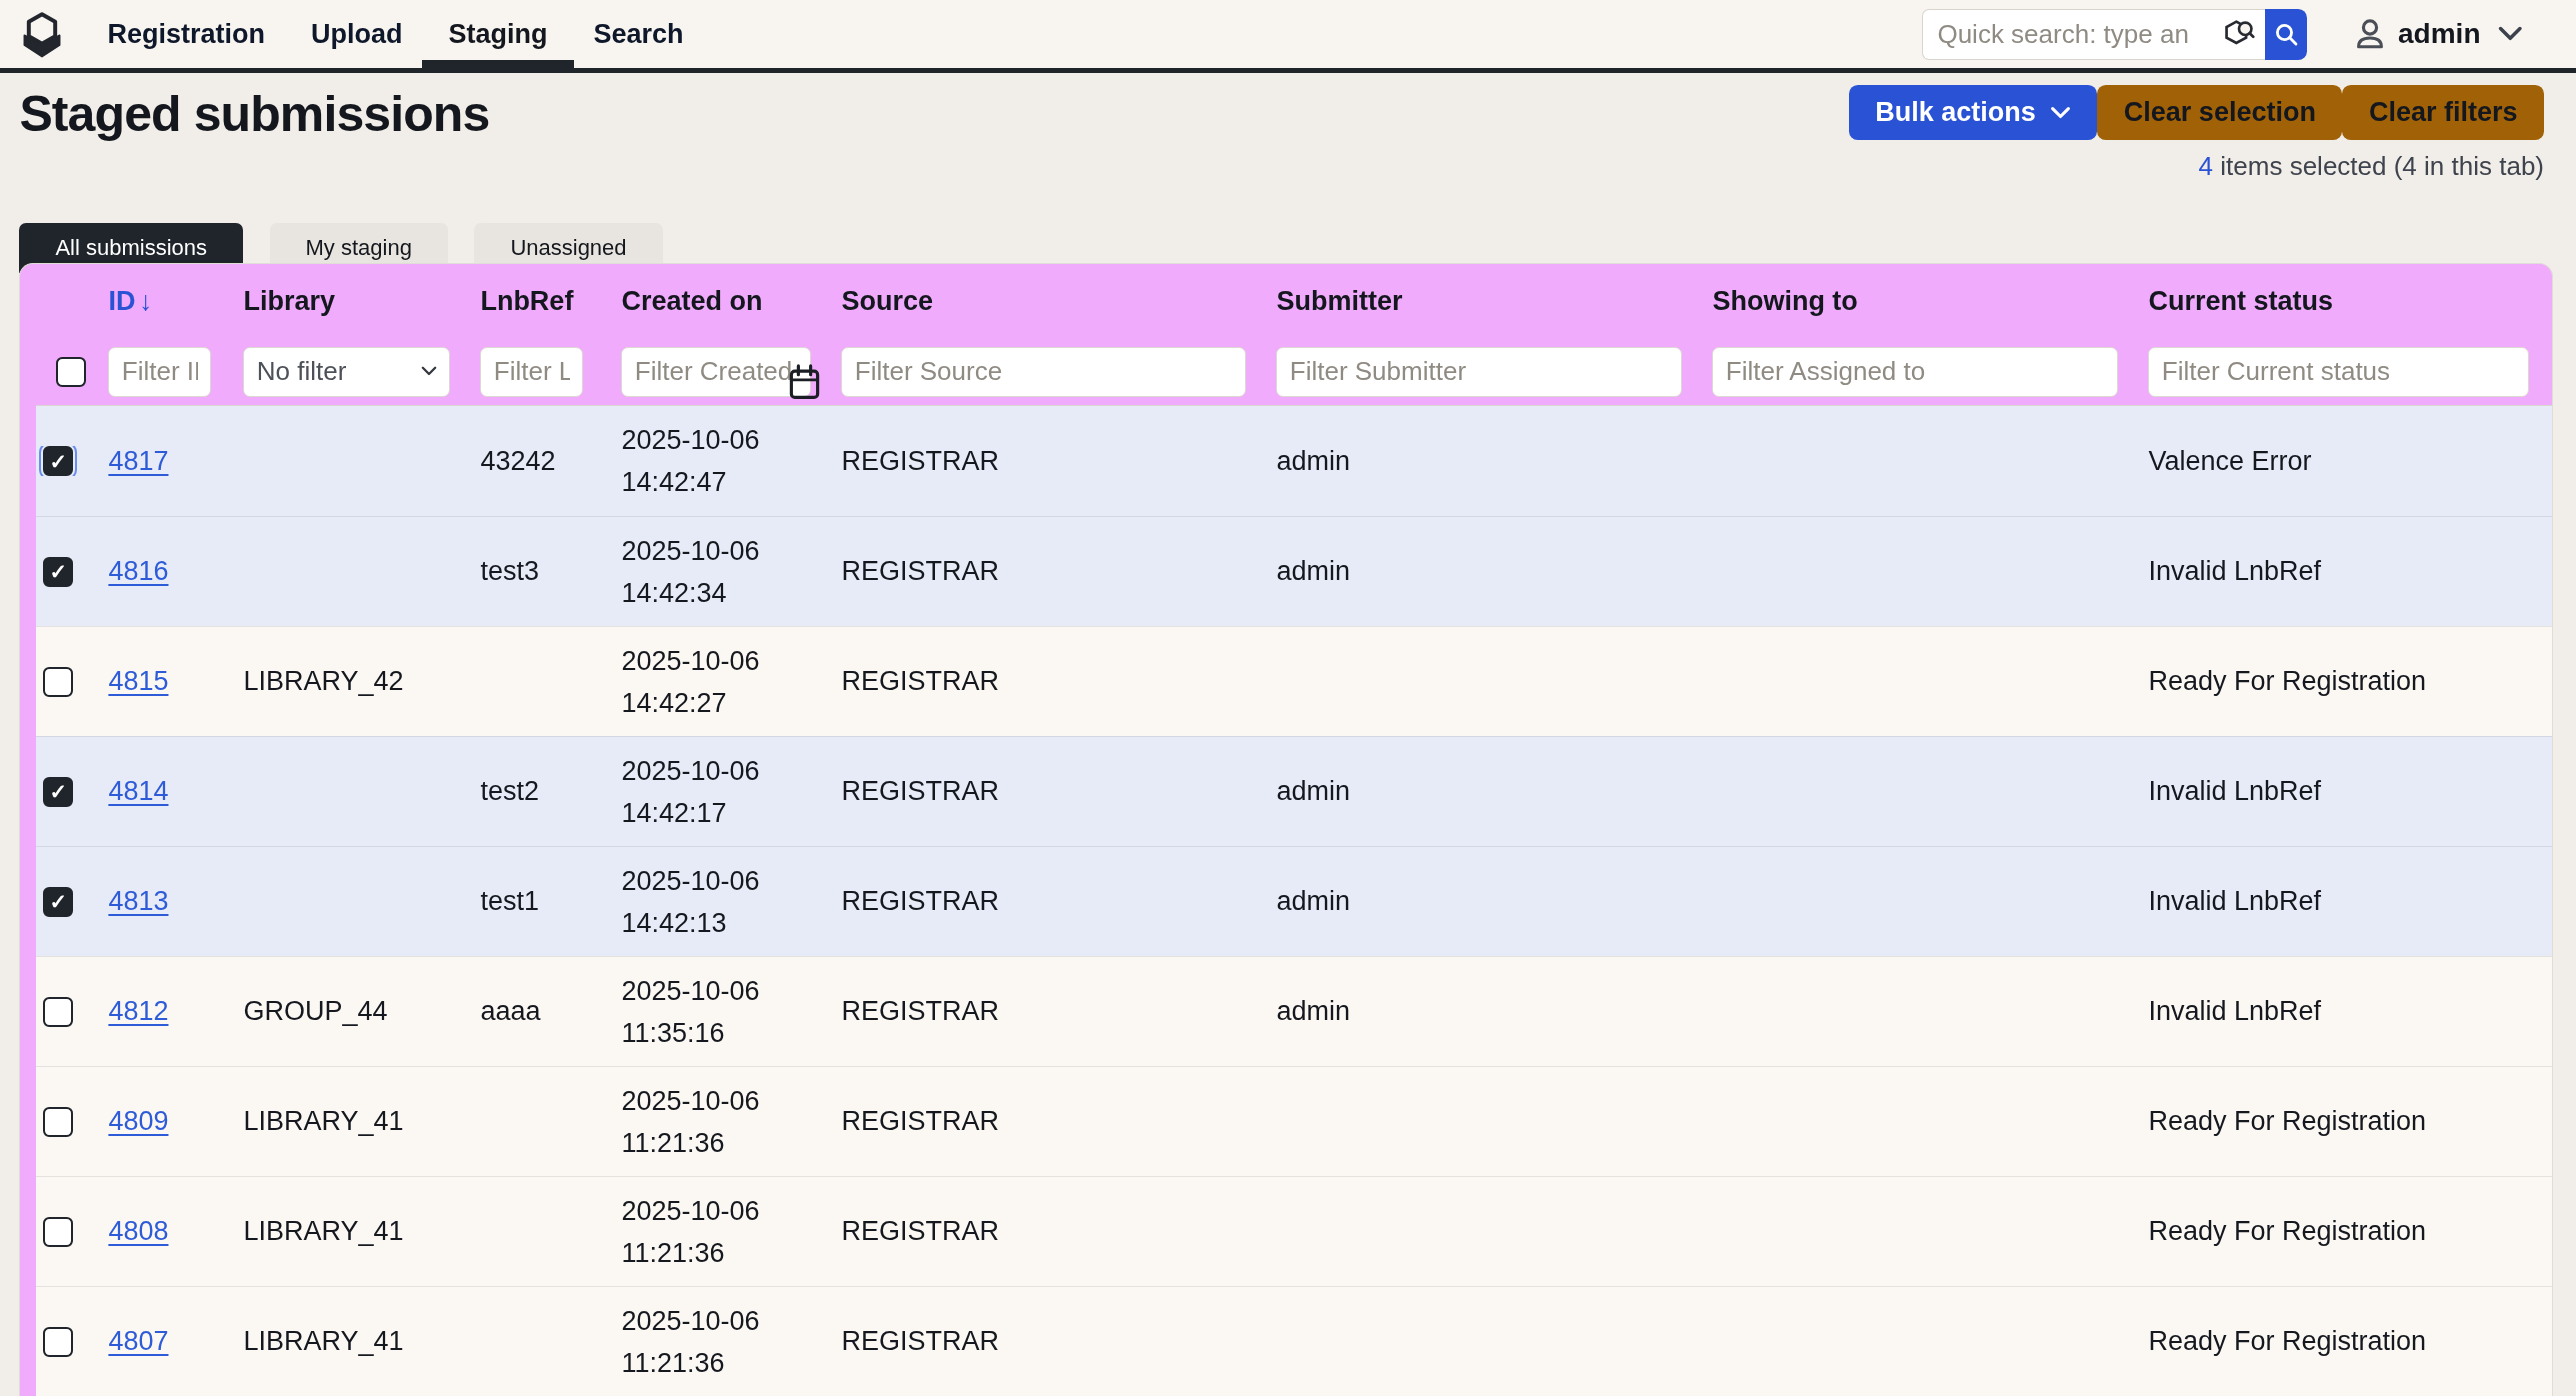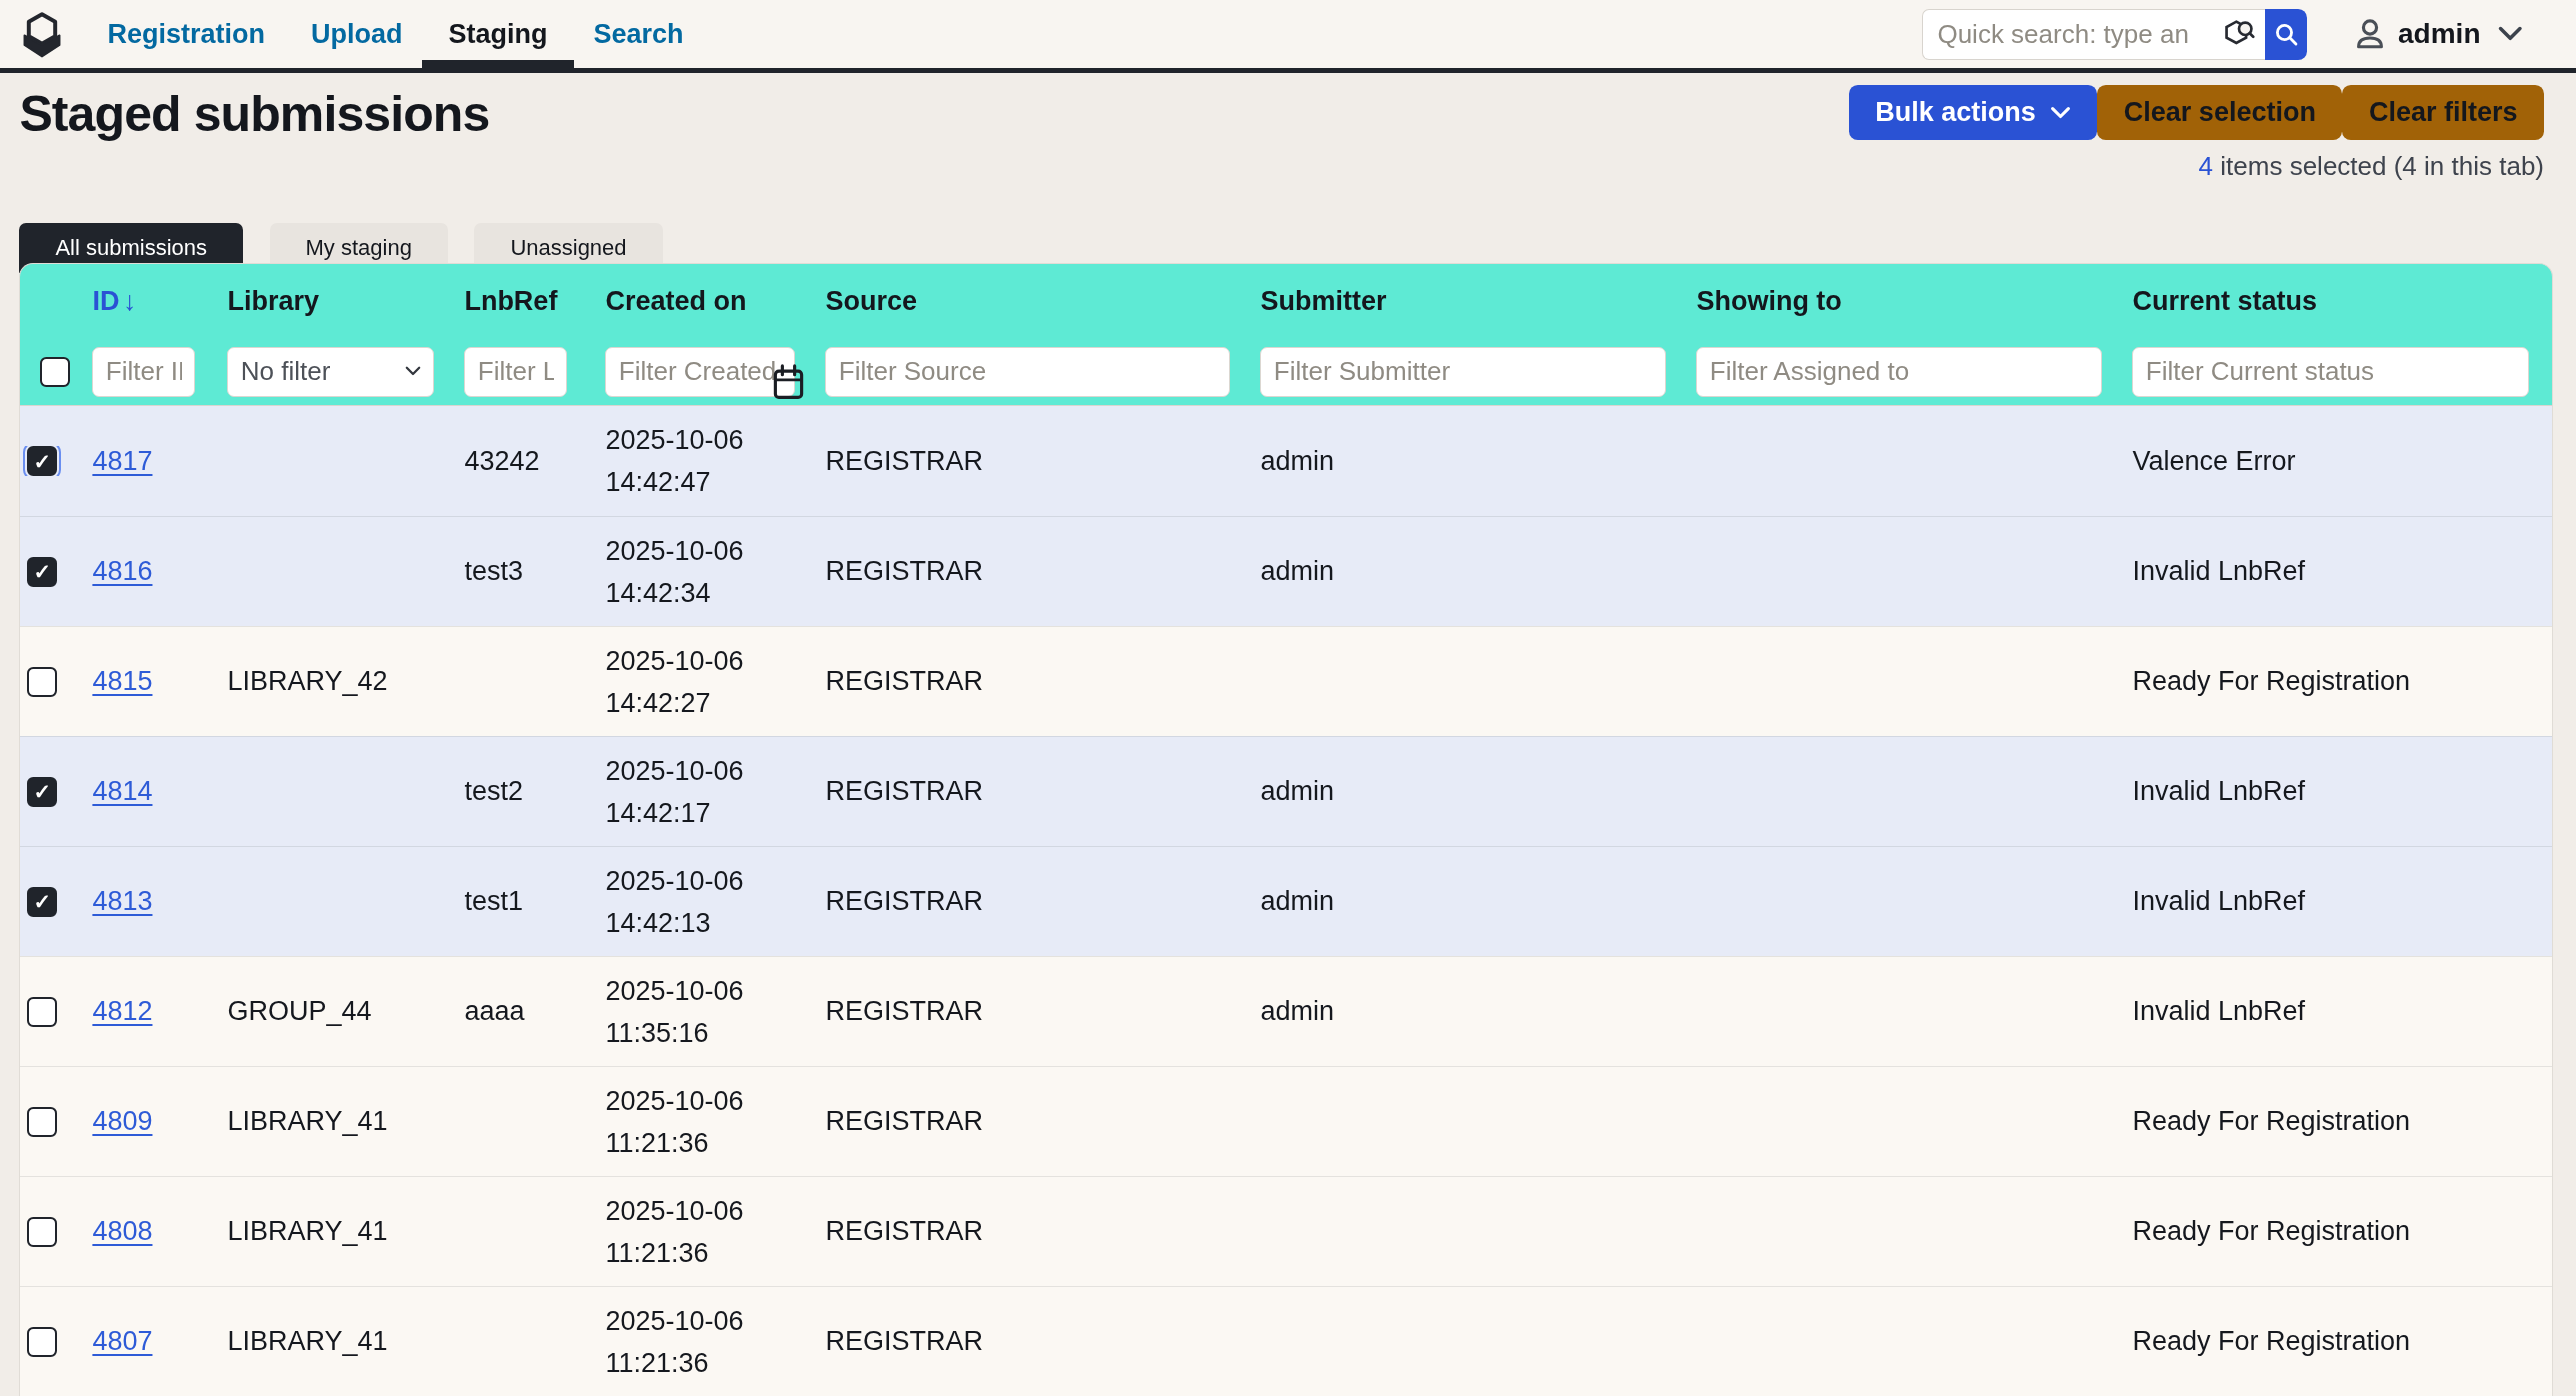--- a/index.html
+++ b/index.html
@@ -15,21 +15,21 @@
   .topnav {
     height:73px; background:#f8f5f1;
     border-bottom:5.3px solid #20242b;
     display:flex; align-items:center;
     padding:0 53px 0 19.4px;
   }
   .logo { width:46px; height:51px; margin-right:42px; flex:0 0 auto; }
   .navitems { display:flex; align-items:stretch; height:68px; }
   .navitem {
     position:relative; display:flex; align-items:center;
-    font-size:27px; font-weight:700; color:#0369a1;
+    font-size:27px; font-weight:700; color:#0f172a;
     margin-right:46px; cursor:pointer; white-space:nowrap;
   }
   .navitem.active { color:#14171d; }
   .navitem.active .nav-underline {
     position:absolute; left:-26.5px; right:-26.5px; bottom:0; height:8px; background:#20242b;
   }
   .nav-right { margin-left:auto; display:flex; align-items:center; }
   .searchgroup { display:flex; align-items:stretch; height:51px; }
   .quicksearch {
     width:343px; height:51px; border:1.8px solid #d8d4ce; border-right:none;
@@ -73,21 +73,21 @@
     font-size:22px; font-weight:400; color:#14171d; background:#e8e4df;
     border-radius:7px 7px 0 0; margin-right:26.5px; cursor:pointer; white-space:nowrap;
   }
   .tab.active { background:#20242b; color:#ffffff; }
 
   
   .card {
     position:absolute; left:19.4px; right:23px; top:263px; bottom:0;
     border:1.8px solid #e0dcd6; border-bottom:none;
     border-radius:14px 14px 0 0;
-    background:#5eead4; overflow:hidden;
+    background:#f0abfc; overflow:hidden;padding-left:16px;
   }
   .grid {
     display:grid;
     grid-template-columns:65px 135px 237px 141px 220px 435px 436px 436px 1fr;
     align-items:center;
   }
   .theadrow { height:74px; }
   .th { font-size:27px; font-weight:700; color:#14171d; padding-left:7px; white-space:nowrap; }
   .th.sorted { color:#2a52d4; }
   .sortarrow { font-weight:700; margin-left:3.5px; }

